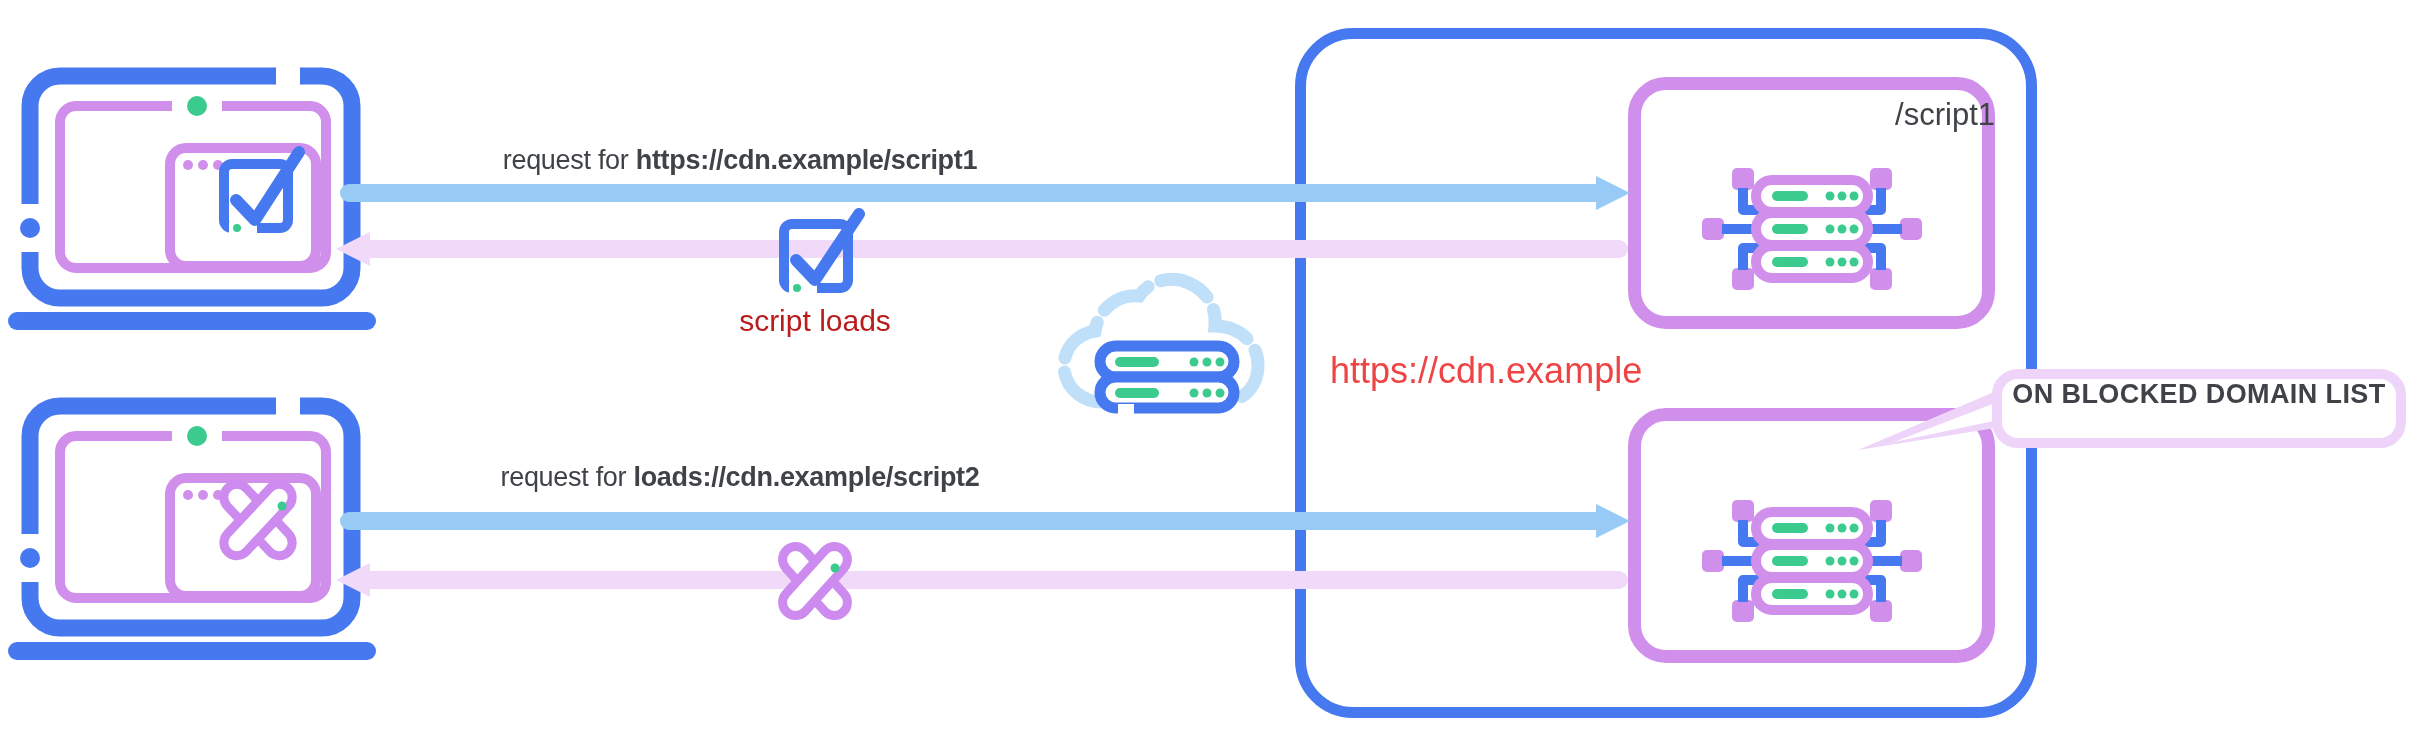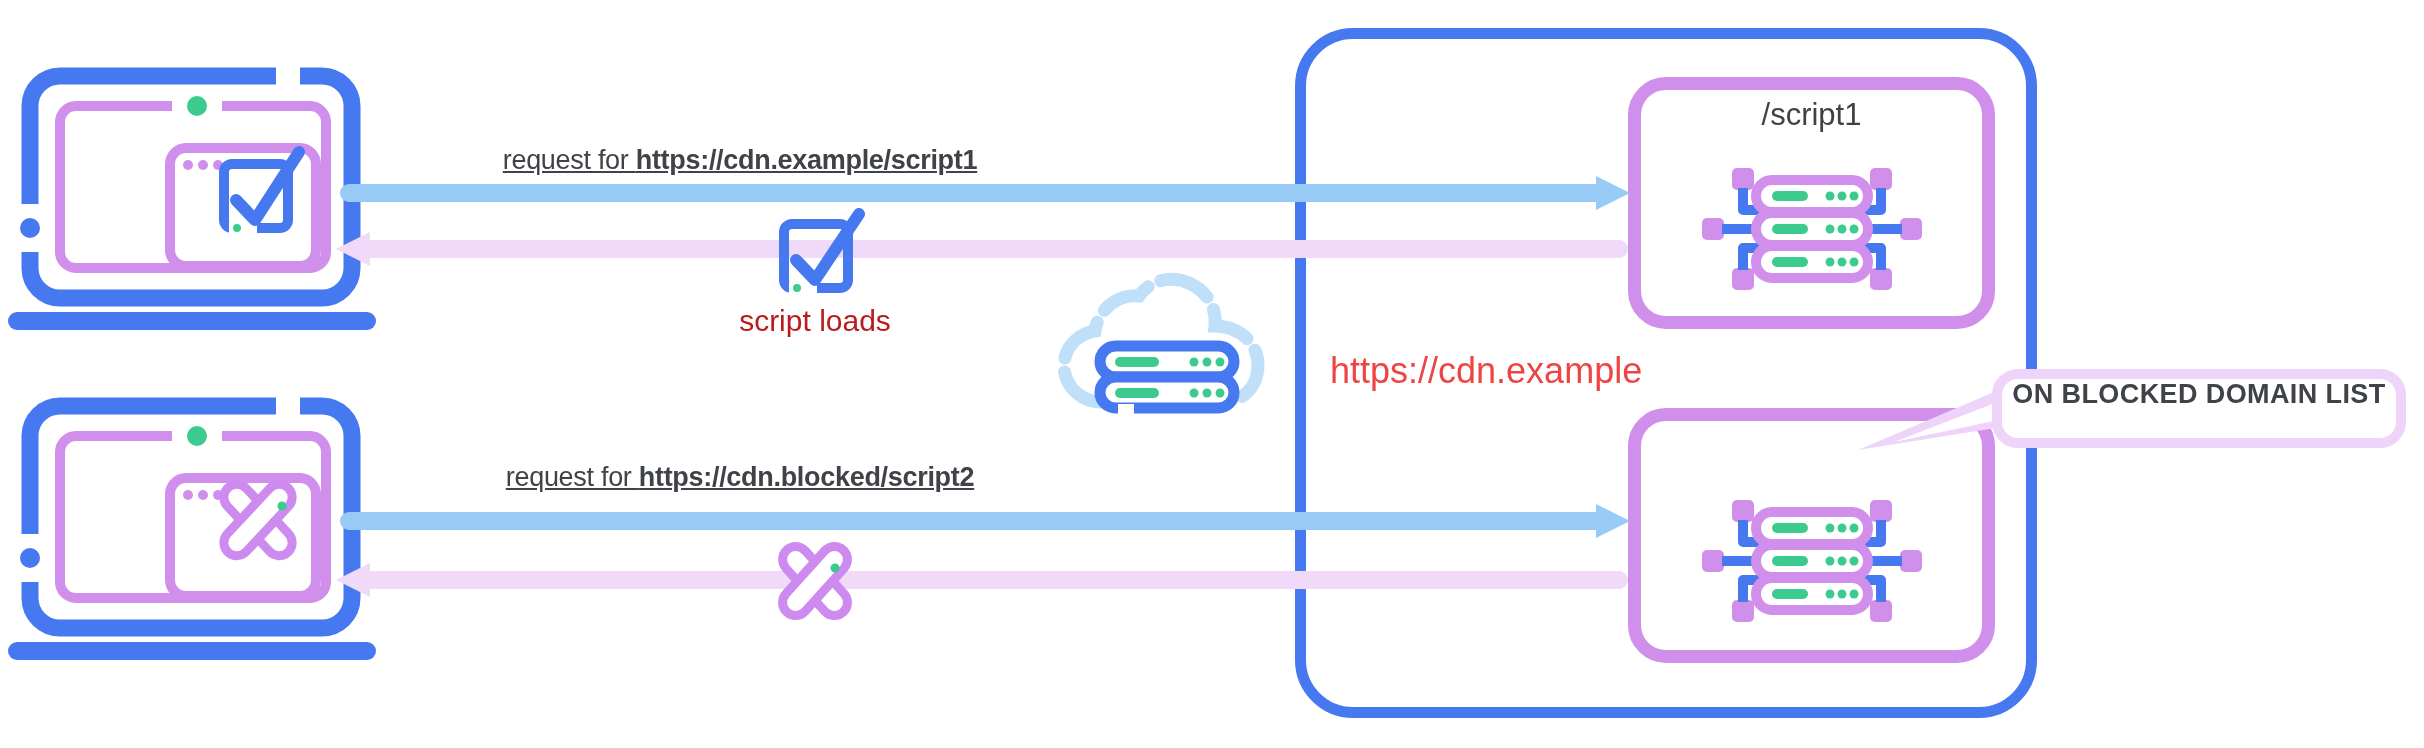--- a/index.html
+++ b/index.html
@@ -9,25 +9,25 @@
   }
   svg{position:absolute;overflow:visible;}
   
   .shaft{position:absolute;height:18px;}
   .shaft-blue{background:#97CAF4;border-radius:9px 0 0 9px;}
   .shaft-pink{background:#F0D9F9;border-radius:0 9px 9px 0;}
   .head{position:absolute;width:0;height:0;border-top:17px solid transparent;border-bottom:17px solid transparent;}
   .head-right{border-left:34px solid #97CAF4;}
   .head-left{border-right:34px solid #F0D9F9;}
   
-  .reqlabel{position:absolute;left:340px;width:800px;text-align:center;font-size:27px;letter-spacing:-0.3px;color:#3F4347;white-space:nowrap;text-decoration:underline;}
+  .reqlabel{position:absolute;left:340px;width:800px;text-align:center;font-size:27px;letter-spacing:-0.3px;color:#3F4347;white-space:nowrap;}
   .reqlabel b{font-weight:bold;}
   .caption{position:absolute;left:610px;width:410px;text-align:center;font-size:30px;color:#b91c1c;white-space:nowrap;}
   .cdn-title{position:absolute;left:1330px;top:350px;font-size:36px;color:#ef4444;white-space:nowrap;}
-  .node-label{position:absolute;left:1628px;width:367px;text-align:center;font-size:31px;color:#3F4347;}
+  .node-label{position:absolute;left:1628px;width:367px;text-align:right;font-size:31px;color:#3F4347;}
   
   .cdn-box{position:absolute;left:1295px;top:28px;width:742px;height:690px;box-sizing:border-box;
     border:11px solid #4678F0;border-radius:58px;background:#fff;}
   .node-box{position:absolute;left:1628px;width:367px;box-sizing:border-box;
     border:13px solid #D18FEC;border-radius:38px;background:#fff;}
   
   .callout{position:absolute;left:1992px;top:369px;width:414px;height:79px;box-sizing:border-box;
     background:#fff;border:10px solid #EFD4FA;border-radius:26px;
     display:flex;align-items:flex-start;justify-content:center;
     font-size:27px;font-weight:bold;letter-spacing:0.4px;color:#3F4347;white-space:nowrap;}
@@ -193,21 +193,21 @@
   <svg style="left:770px;top:196px;" width="94" height="100" viewBox="0 0 94 100">
     <rect x="14" y="28" width="64" height="64" rx="8" fill="none" stroke="#4678F0" stroke-width="10"></rect>
     <rect x="19" y="86" width="28" height="12" fill="#fff"></rect>
     <circle cx="27" cy="92" r="4" fill="#3CCB8E"></circle>
     <path d="M26,64 L45,84 L89,18" fill="none" stroke="#4678F0" stroke-width="12" stroke-linecap="round" stroke-linejoin="round"></path>
   </svg>
   <div class="caption" style="top:304px;">script loads</div>
 
   <div class="shaft shaft-blue" style="left:340px;top:512px;width:1258px;"></div>
   <div class="head head-right" style="left:1596px;top:504px;"></div>
-  <div class="reqlabel" style="top:462px;"><span>request for </span><b>https://cdn.blocked/script2</b></div>
+  <div class="reqlabel" style="top:462px;"><span>request for </span><b>loads://cdn.example/script2</b></div>
 
   <div class="shaft shaft-pink" style="left:370px;top:571px;width:1258px;"></div>
   <div class="head head-left" style="left:336px;top:563px;"></div>
 
   <svg style="left:765px;top:531px;" width="100" height="100" viewBox="0 0 100 100">
     <g transform="rotate(48 50 50)">
         <rect x="8" y="37" width="84" height="26" rx="13" fill="#fff" stroke="#CD8BF0" stroke-width="9"></rect>
       </g>
     <g transform="rotate(-48 50 50)">
         <rect x="8" y="37" width="84" height="26" rx="13" fill="#fff" stroke="#CD8BF0" stroke-width="9"></rect>

